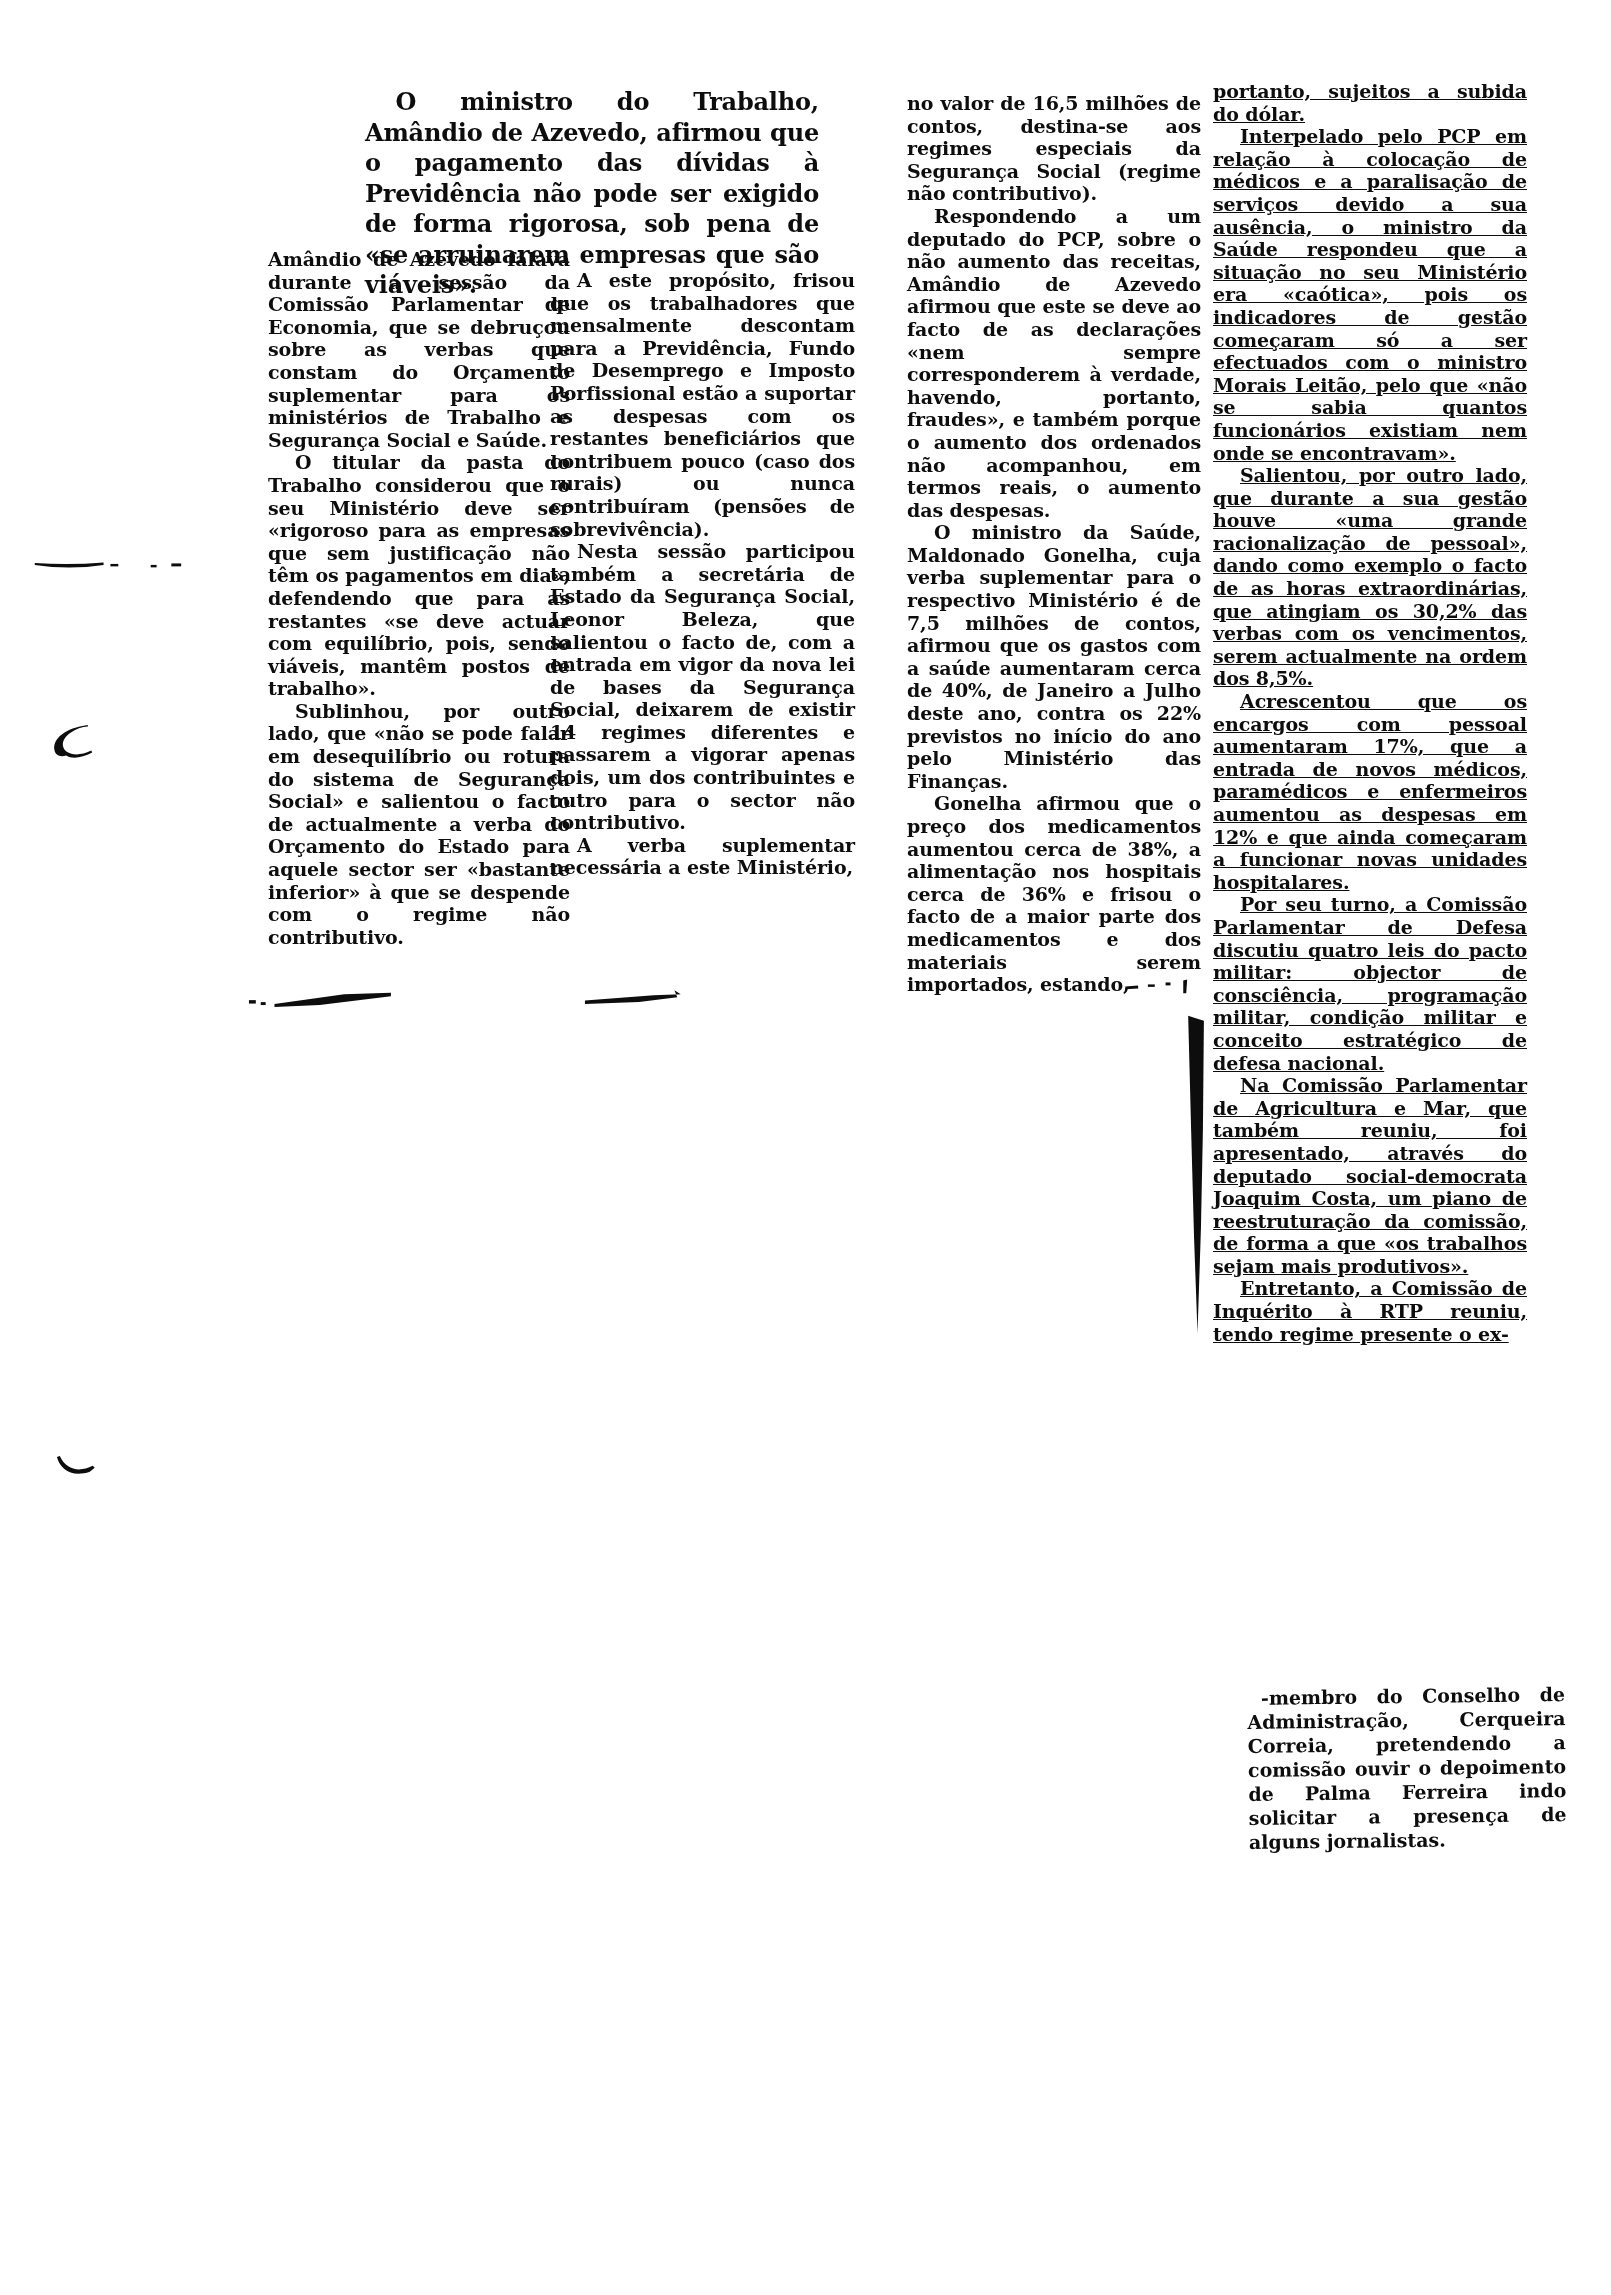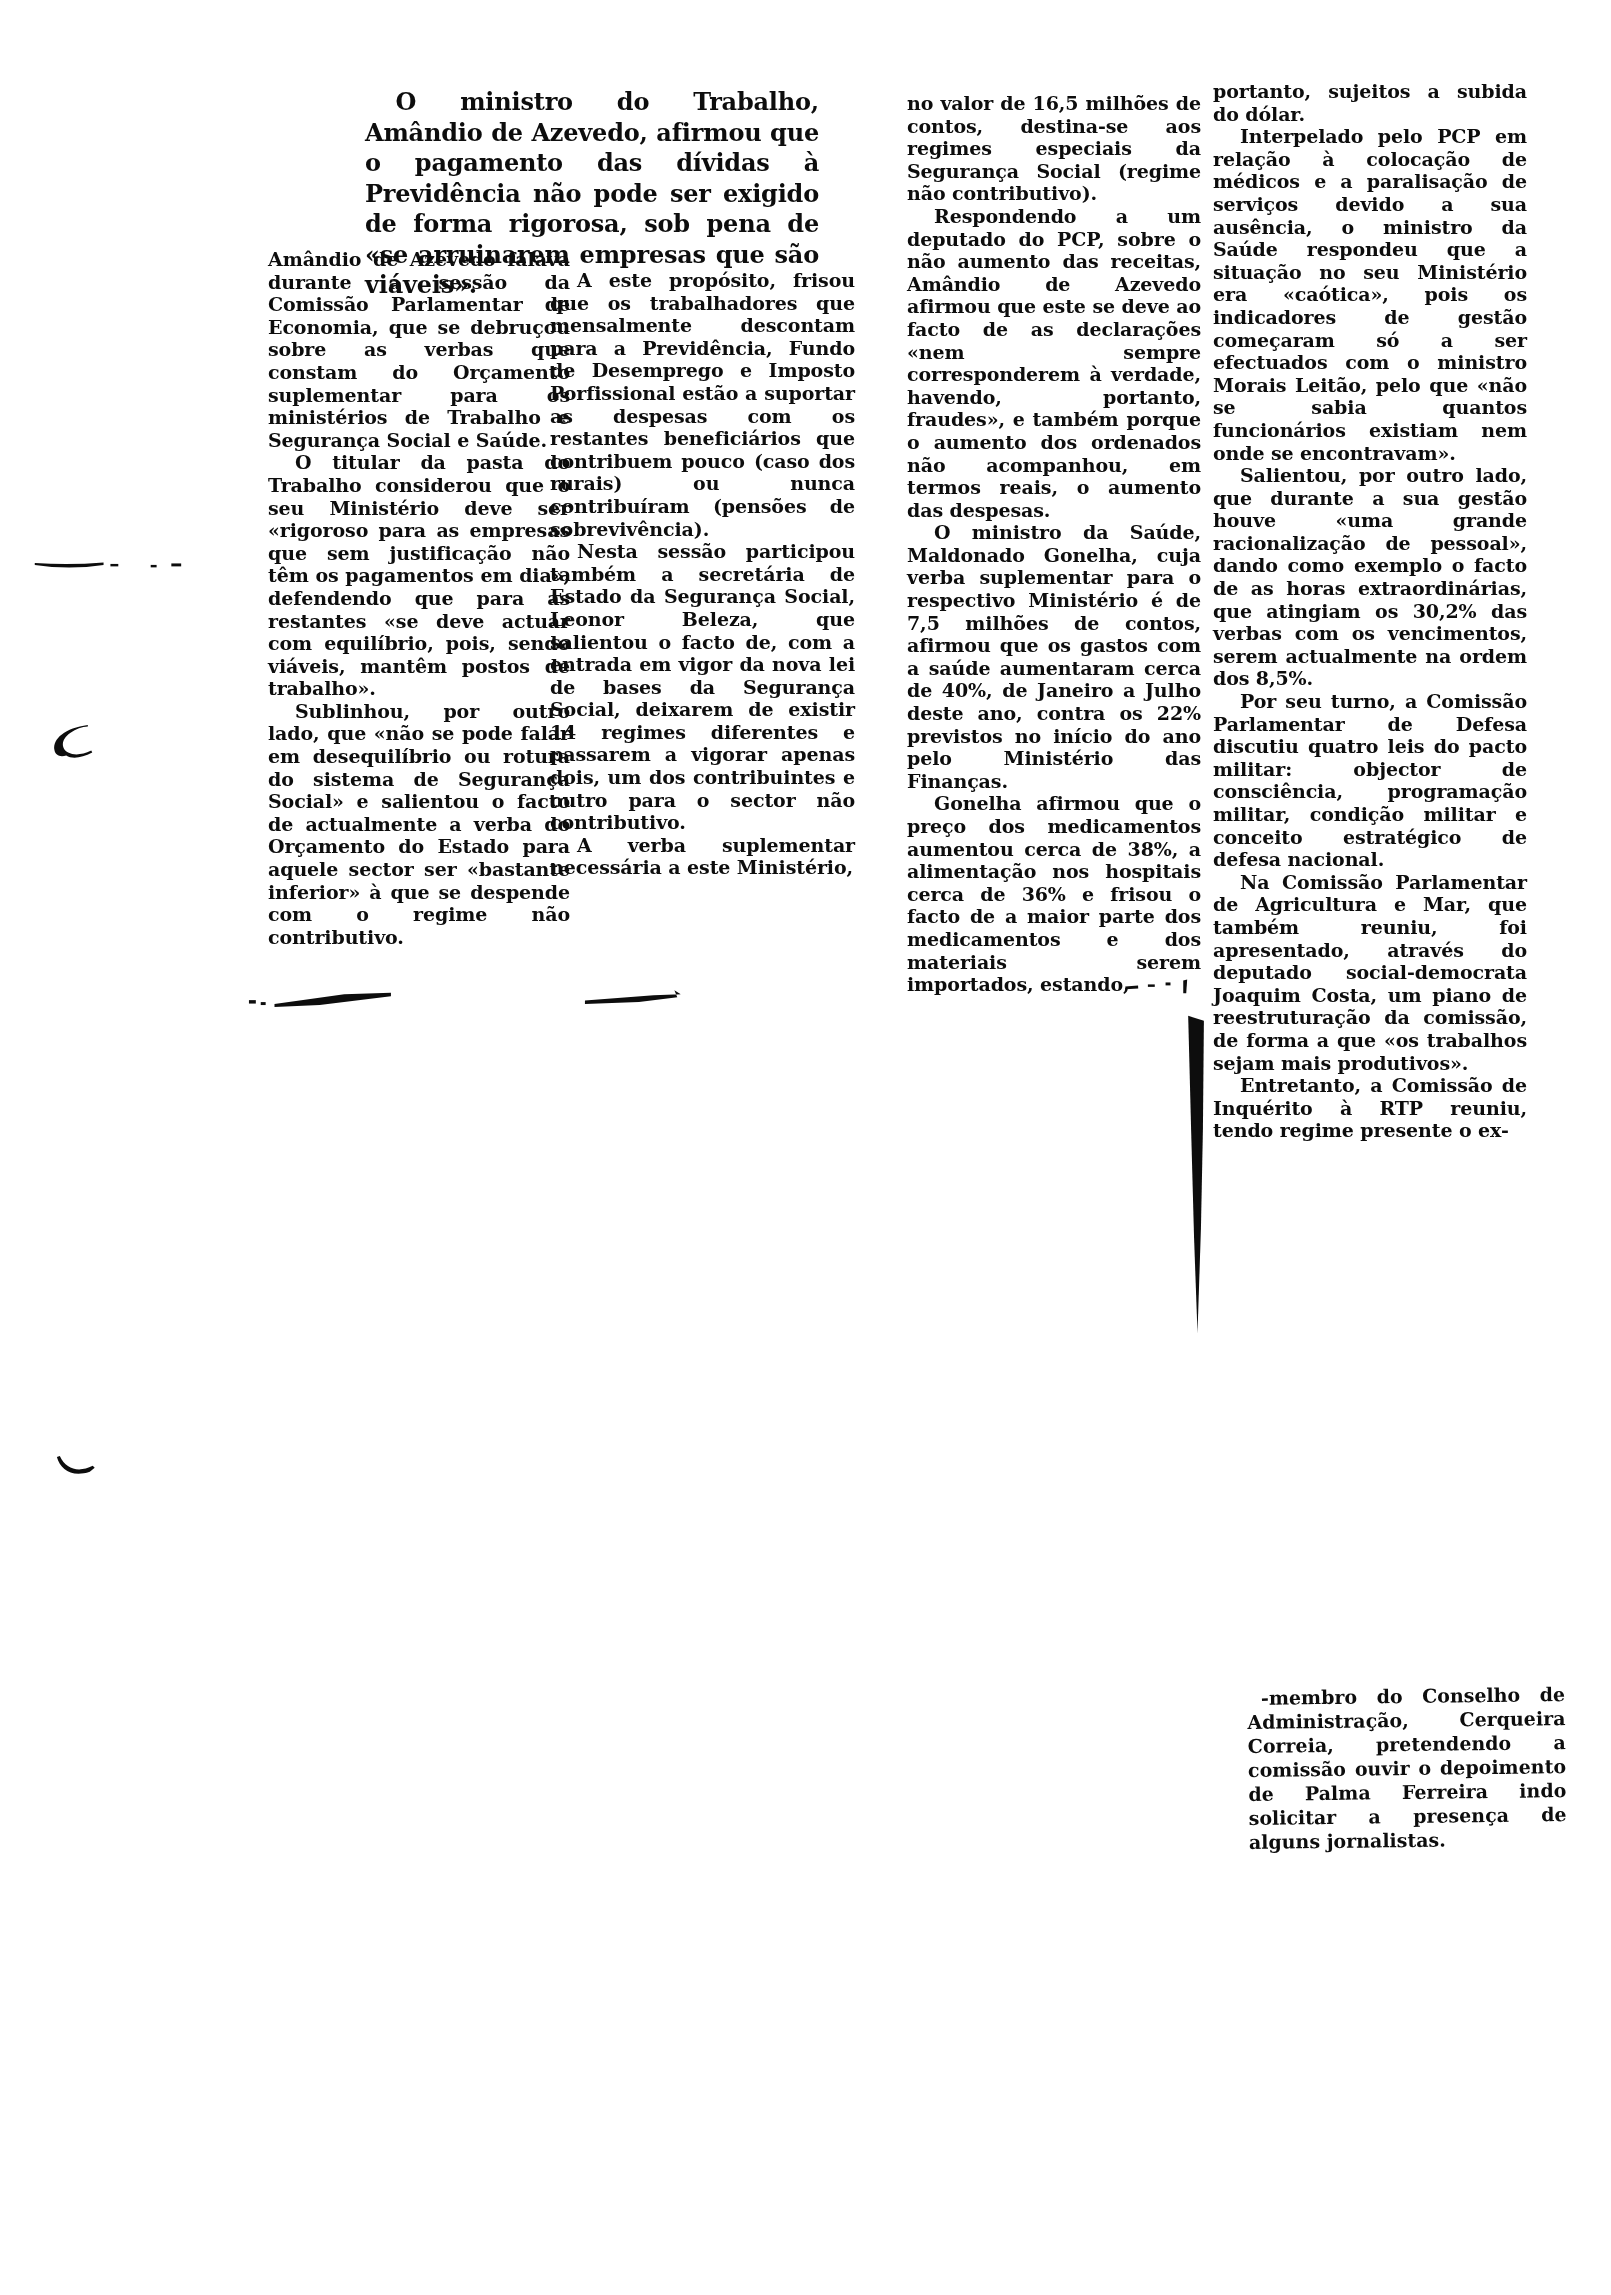--- a/index.html
+++ b/index.html
@@ -24,21 +24,21 @@
     text-align:justify;
     font-weight:bold;
     font-size:19px;line-height:22.6px;
     letter-spacing:-0.1px;
   }
   .col p{margin:0;text-indent:27px;}
   .col p.noindent{text-indent:0;}
   #col1{left:268px;top:248px;width:302px;}
   #col2{left:550px;top:269px;width:305px;}
   #col3{left:907px;top:92px;width:294px;}
-  #col4{left:1213px;top:80px;width:314px;}
+  #col4{left:1213px;top:80px;width:314px;text-decoration:underline;}
   .footnote{
     position:absolute;
     left:1248px;top:1684px;width:318px;
     font-size:19px;line-height:24px;font-weight:bold;
     text-align:justify;text-indent:13.8px;
     transform:rotate(-0.7deg);
   }
   #marks{
     position:absolute;left:0;top:0;width:1612px;height:2295px;
     pointer-events:none;
@@ -67,20 +67,21 @@
     <p class="noindent">no valor de 16,5 milhões de contos, destina-se aos regimes especiais da Segurança Social (regime não contributivo).</p>
     <p>Respondendo a um deputado do PCP, sobre o não aumento das receitas, Amândio de Azevedo afirmou que este se deve ao facto de as declarações «nem sempre corresponderem à verdade, havendo, portanto, fraudes», e também porque o aumento dos ordenados não acompanhou, em termos reais, o aumento das despesas.</p>
     <p>O ministro da Saúde, Maldonado Gonelha, cuja verba suplementar para o respectivo Ministério é de 7,5 milhões de contos, afirmou que os gastos com a saúde aumentaram cerca de 40%, de Janeiro a Julho deste ano, contra os 22% previstos no início do ano pelo Ministério das Finanças.</p>
     <p>Gonelha afirmou que o preço dos medicamentos aumentou cerca de 38%, a alimentação nos hospitais cerca de 36% e frisou o facto de a maior parte dos medicamentos e dos materiais serem importados, estando,</p>
   </div>
 
   <div id="col4" class="col">
     <p class="noindent">portanto, sujeitos a subida do dólar.</p>
     <p>Interpelado pelo PCP em relação à colocação de médicos e a paralisação de serviços devido a sua ausência, o ministro da Saúde respondeu que a situação no seu Ministério era «caótica», pois os indicadores de gestão começaram só a ser efectuados com o ministro Morais Leitão, pelo que «não se sabia quantos funcionários existiam nem onde se encontravam».</p>
     <p>Salientou, por outro lado, que durante a sua gestão houve «uma grande racionalização de pessoal», dando como exemplo o facto de as horas extraordinárias, que atingiam os 30,2% das verbas com os vencimentos, serem actualmente na ordem dos 8,5%.</p>
+    <p>Acrescentou que os encargos com pessoal aumentaram 17%, que a entrada de novos médicos, paramédicos e enfermeiros aumentou as despesas em 12% e que ainda começaram a funcionar novas unidades hospitalares.</p>
     <p>Por seu turno, a Comissão Parlamentar de Defesa discutiu quatro leis do pacto militar: objector de consciência, programação militar, condição militar e conceito estratégico de defesa nacional.</p>
     <p>Na Comissão Parlamentar de Agricultura e Mar, que também reuniu, foi apresentado, através do deputado social-democrata Joaquim Costa, um piano de reestruturação da comissão, de forma a que «os trabalhos sejam mais produtivos».</p>
     <p>Entretanto, a Comissão de Inquérito à RTP reuniu, tendo regime presente o ex-</p>
   </div>
 
   <div class="footnote">-membro do Conselho de Administração, Cerqueira Correia, pretendendo a comissão ouvir o depoimento de Palma Ferreira indo solicitar a presença de alguns jornalistas.</div>
 
   <svg id="marks" viewBox="0 0 3280 4672" xmlns="http://www.w3.org/2000/svg">
 
     <path fill="#0d0d0d" d="M70,1150 Q140,1161 210,1150 L210,1145 Q140,1151 70,1146 Z"></path>

